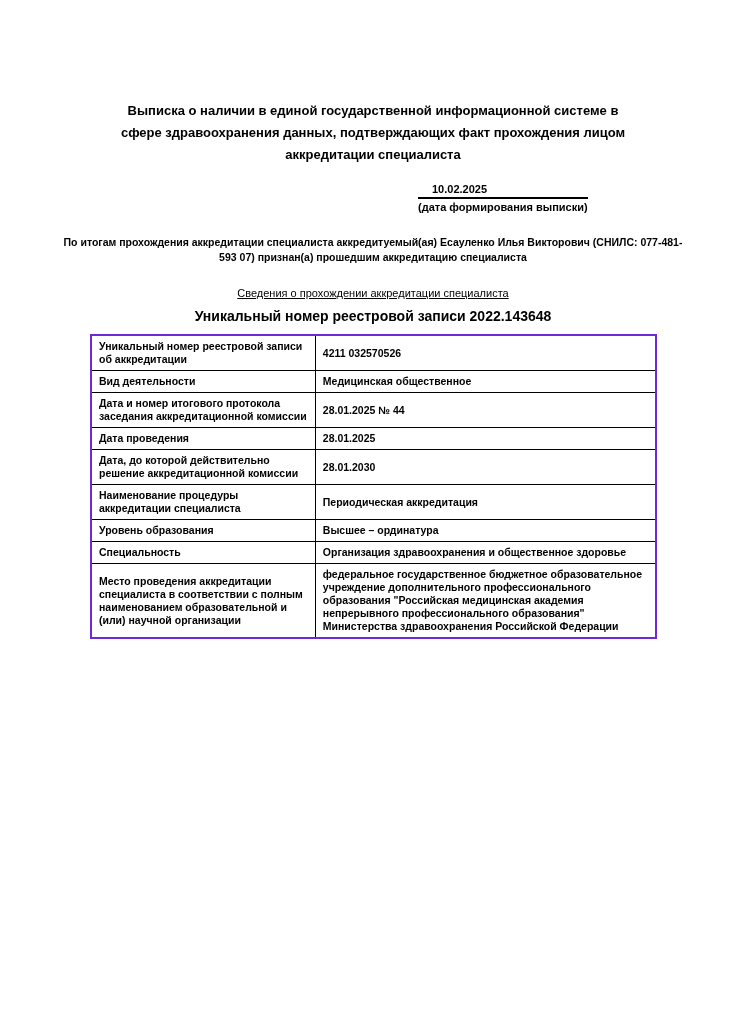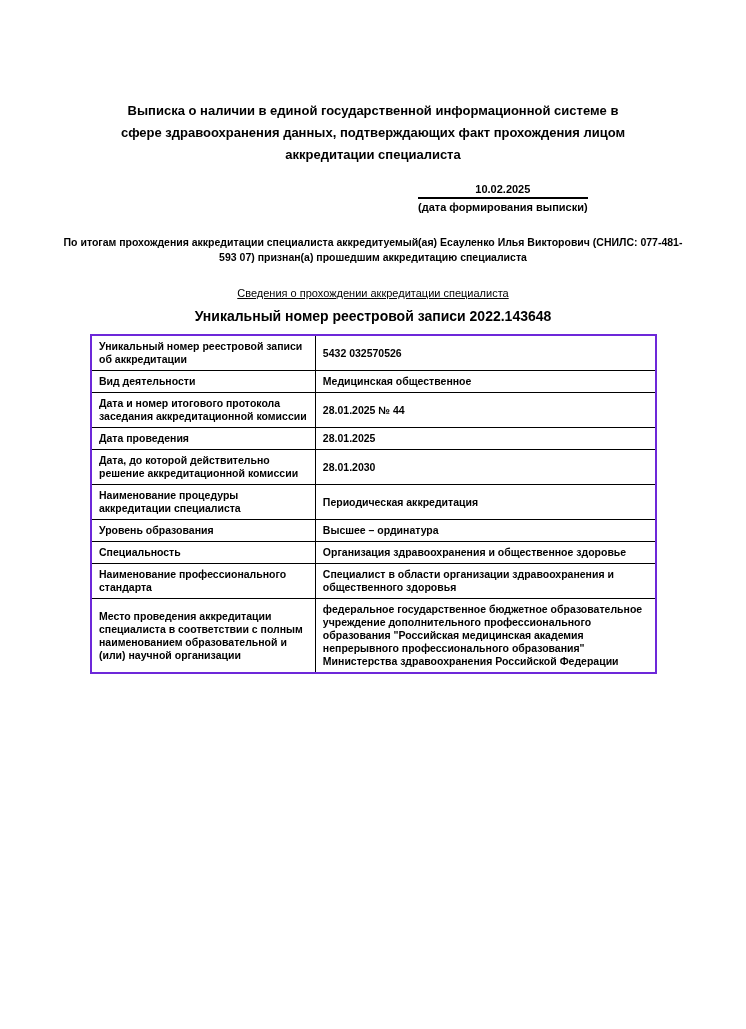--- a/index.html
+++ b/index.html
@@ -23,21 +23,21 @@
     text-align: center;
     line-height: 22px;
     margin: 0 52px;
   }
   .date-wrap {
     margin-top: 17px;
     padding-left: 358px;
   }
   .date-block {
     display: inline-block;
-    text-align: center;
+    text-align: left;
   }
   .date-value {
     display: block;
     font-size: 11px;
     font-weight: bold;
     padding: 0 14px 2px 14px;
     border-bottom: 2px solid #000000;
   }
   .date-caption {
     display: block;
@@ -99,21 +99,21 @@
   <div class="intro">По итогам прохождения аккредитации специалиста аккредитуемый(ая) Есауленко Илья Викторович (СНИЛС: 077-481-593 07) признан(а) прошедшим аккредитацию специалиста</div>
 
   <div class="section-heading">Сведения о прохождении аккредитации специалиста</div>
 
   <div class="registry-heading">Уникальный номер реестровой записи 2022.143648</div>
 
   <table class="acc-table">
     <tbody>
       <tr>
         <td class="cell-label">Уникальный номер реестровой записи об аккредитации</td>
-        <td class="cell-value">5432 032570526</td>
+        <td class="cell-value">4211 032570526</td>
       </tr>
       <tr>
         <td class="cell-label">Вид деятельности</td>
         <td class="cell-value">Медицинская общественное</td>
       </tr>
       <tr>
         <td class="cell-label">Дата и номер итогового протокола заседания аккредитационной комиссии</td>
         <td class="cell-value">28.01.2025 № 44</td>
       </tr>
       <tr>
@@ -130,23 +130,19 @@
       </tr>
       <tr>
         <td class="cell-label">Уровень образования</td>
         <td class="cell-value">Высшее – ординатура</td>
       </tr>
       <tr>
         <td class="cell-label">Специальность</td>
         <td class="cell-value">Организация здравоохранения и общественное здоровье</td>
       </tr>
       <tr>
-        <td class="cell-label">Наименование профессионального стандарта</td>
-        <td class="cell-value">Специалист в области организации здравоохранения и общественного здоровья</td>
-      </tr>
-      <tr>
         <td class="cell-label">Место проведения аккредитации специалиста в соответствии с полным наименованием образовательной и (или) научной организации</td>
         <td class="cell-value">федеральное государственное бюджетное образовательное учреждение дополнительного профессионального образования "Российская медицинская академия непрерывного профессионального образования" Министерства здравоохранения Российской Федерации</td>
       </tr>
     </tbody>
   </table>
 
 </div>
 
 </body></html>

